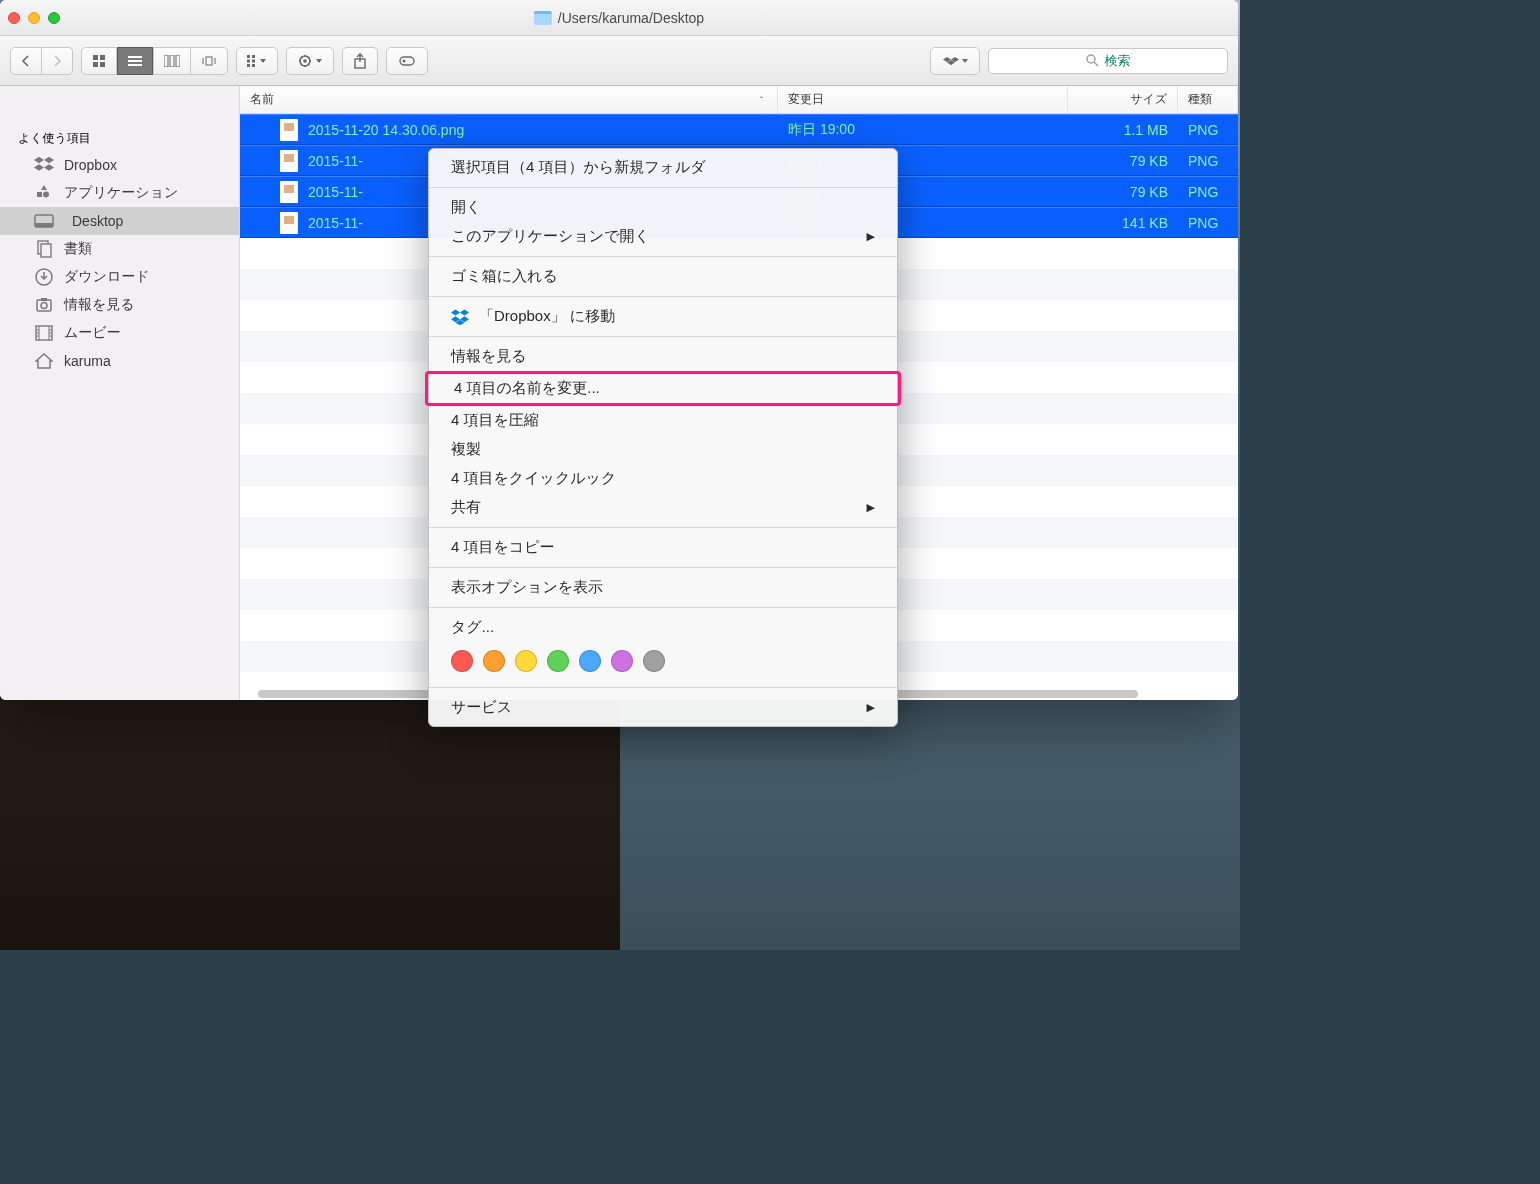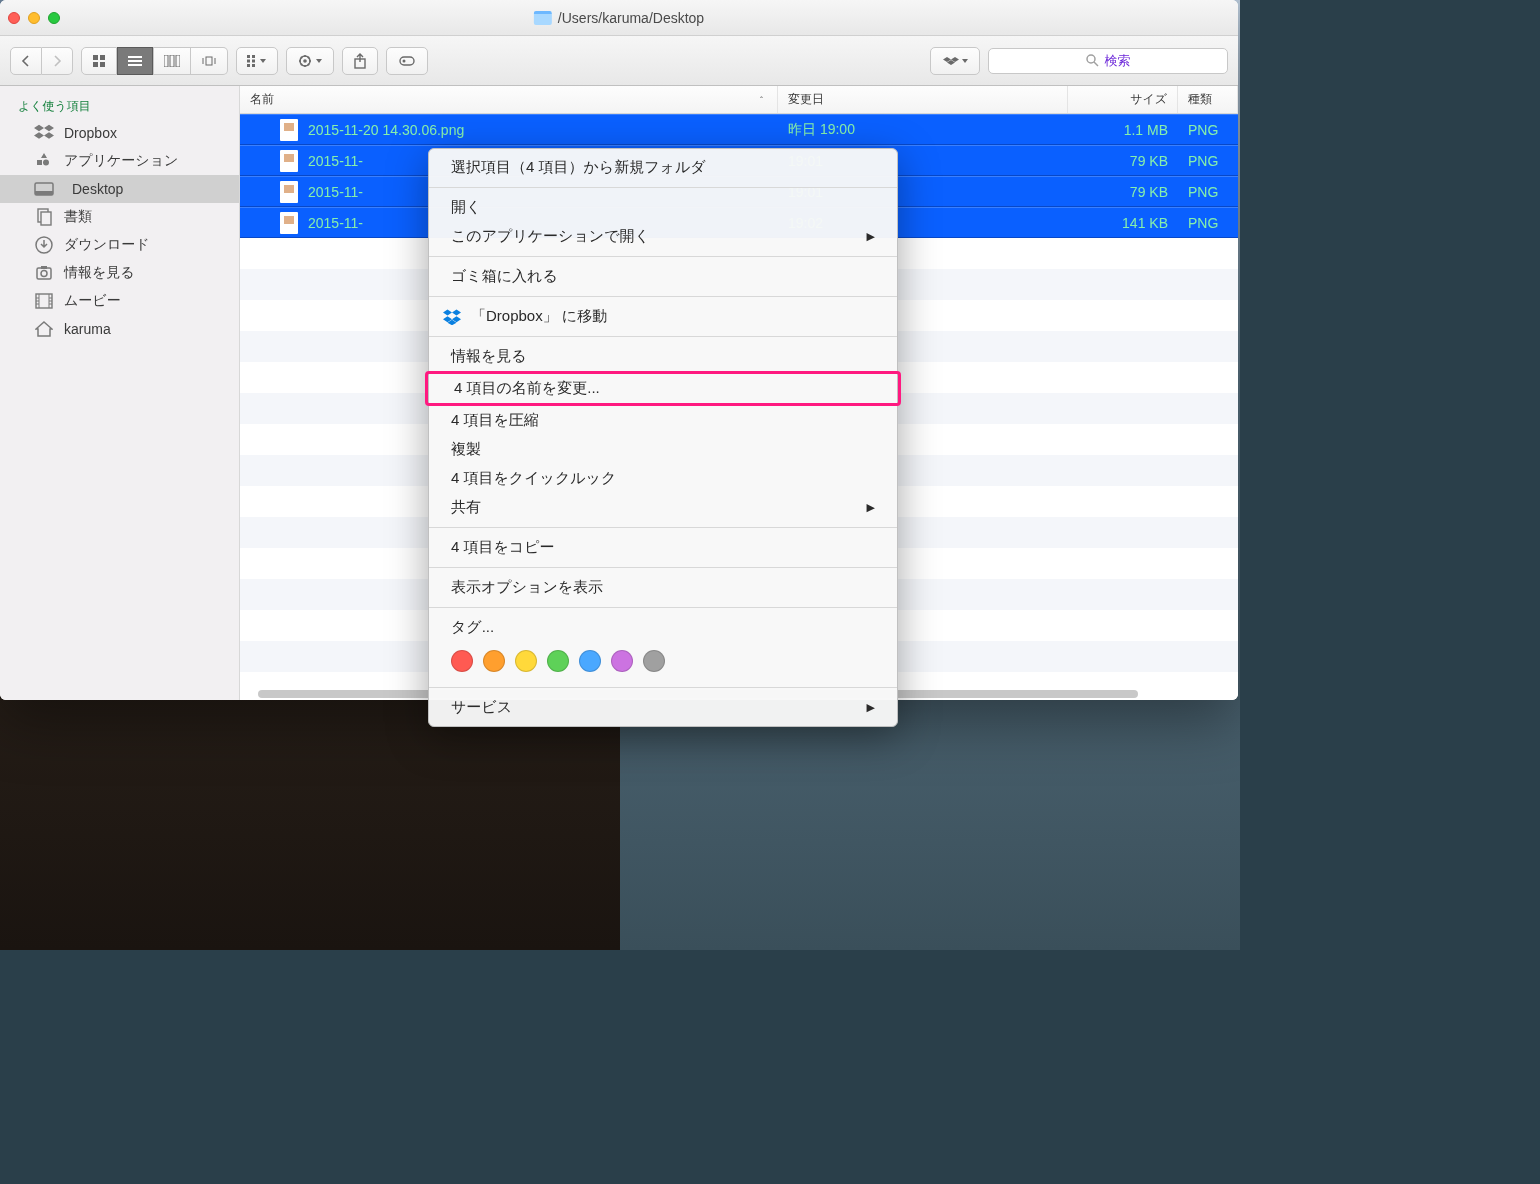--- a/index.html
+++ b/index.html
@@ -16,24 +16,24 @@
 .title-center { position:absolute; left:50%; transform:translateX(-50%); display:flex; align-items:center; gap:6px; font-size:14px; color:#4a4a4a; }
 .folder-icon { width:18px; height:14px; background:#a8d8ff; border-radius:2px; position:relative; border-top:3px solid #6db8ff; }
 .toolbar { height:50px; background:linear-gradient(#f6f6f6,#e8e8e8); border-bottom:1px solid #c0c0c0; display:flex; align-items:center; padding:0 10px; gap:8px; }
 .nav-btns { display:flex; }
 .tbtn { height:28px; background:linear-gradient(#fdfdfd,#f1f1f1); border:1px solid #c8c8c8; display:flex; align-items:center; justify-content:center; color:#6a6a6a; font-size:14px; padding:0 10px; }
 .tbtn:first-child { border-radius:5px 0 0 5px; }
 .tbtn:last-child { border-radius:0 5px 5px 0; border-left:none; }
 .tbtn.single { border-radius:5px; }
 .tbtn.active { background:#7a7a7a; color:#fff; border-color:#5a5a5a; }
 .view-group { display:flex; }
-.search-field { margin-left:auto; width:240px; height:26px; background:#fff; border:1px solid #c8c8c8; border-radius:5px; display:flex; align-items:center; justify-content:center; gap:6px; color:#6d28d9; font-size:13px; }
+.search-field { margin-left:auto; width:240px; height:26px; background:#fff; border:1px solid #c8c8c8; border-radius:5px; display:flex; align-items:center; justify-content:center; gap:6px; color:#0f766e; font-size:13px; }
 .content { flex:1; display:flex; overflow:hidden; }
 .sidebar { width:240px; background:#f2f0f2; border-right:1px solid #d8d8d8; padding:8px 0; overflow-y:auto; }
-.side-header { font-size:12px; color:#15803d; padding:4px 18px; font-weight:500; }
+.side-header { font-size:12px; color:#000000; padding:4px 18px; font-weight:500;margin-top:32px; }
 .side-item { display:flex; align-items:center; gap:10px; padding:5px 34px; font-size:14px; color:#3a3a3a; cursor:default; }
 .side-item.sel { background:#d0d0d0;gap:18px; }
 .side-icon { width:20px; height:18px; color:#7a7a7a; display:flex; align-items:center; justify-content:center; font-size:16px; }
 .main { flex:1; display:flex; flex-direction:column; background:#fff; }
 .col-headers { display:flex; height:28px; background:linear-gradient(#fdfdfd,#f4f4f4); border-bottom:1px solid #d8d8d8; font-size:12px; color:#3a3a3a; }
 .col { padding:5px 10px; border-right:1px solid #e4e4e4; display:flex; align-items:center; }
 .col-name { flex:1; justify-content:space-between; padding-right:14px; }
 .col-date { width:290px; }
 .col-size { width:110px; justify-content:flex-end; }
 .col-kind { width:60px; }
@@ -49,21 +49,21 @@
 .thumb { width:18px; height:22px; background:#fff; border:1px solid #d0d0d0; border-radius:1px; flex-shrink:0; position:relative; }
 .thumb::after { content:""; position:absolute; top:3px; left:3px; right:3px; height:8px; background:#e0b088; }
 .file-row.sel .thumb { border-color:rgba(255,255,255,0.5); }
 .stripes .stripe { height:31px; }
 .stripes .stripe:nth-child(even) { background:#f4f6fa; }
 .scrollbar-h { position:absolute; bottom:2px; left:18px; right:100px; height:8px; background:#c8c8c8; border-radius:4px; }
 .context-menu { position:absolute; left:428px; top:148px; width:470px; background:rgba(248,248,248,0.97); border:1px solid #c0c0c0; border-radius:6px; box-shadow:0 10px 40px rgba(0,0,0,0.35); padding:4px 0; font-size:15px; color:#2a2a2a; z-index:10; }
 .menu-item { padding:5px 22px; display:flex; align-items:center; justify-content:space-between; }
 .menu-item .sub { font-size:11px; }
 .menu-sep { height:1px; background:#d8d8d8; margin:5px 0; }
-.menu-dropbox { display:flex; align-items:center; gap:10px; padding:5px 14px; }
+.menu-dropbox { display:flex; align-items:center; gap:10px; padding:5px 22px; }
 .db-icon { width:18px; height:16px; color:#0a80e0; }
 .highlight-box { border:3px solid #ff1980; border-radius:4px; margin:0 -4px; }
 .highlight-box .menu-item { padding:5px 26px; }
 .tag-dots { display:flex; gap:10px; padding:8px 22px 10px; }
 .tag-dot { width:22px; height:22px; border-radius:50%; border:1px solid rgba(0,0,0,0.15); }
 svg { display:block; }
 </style>
 </head>
 <body>
 

